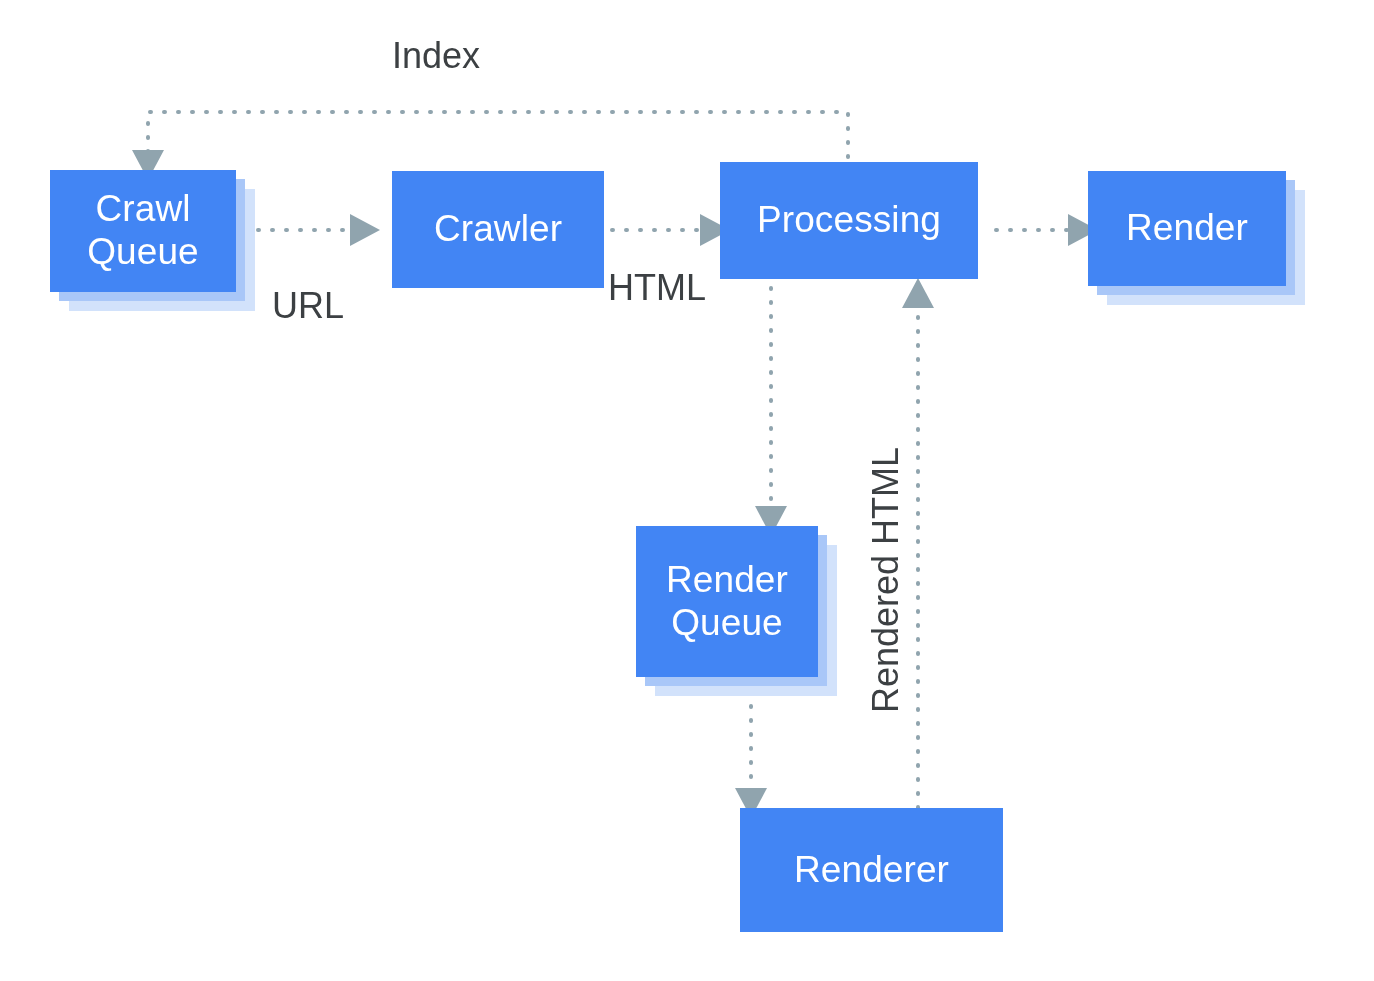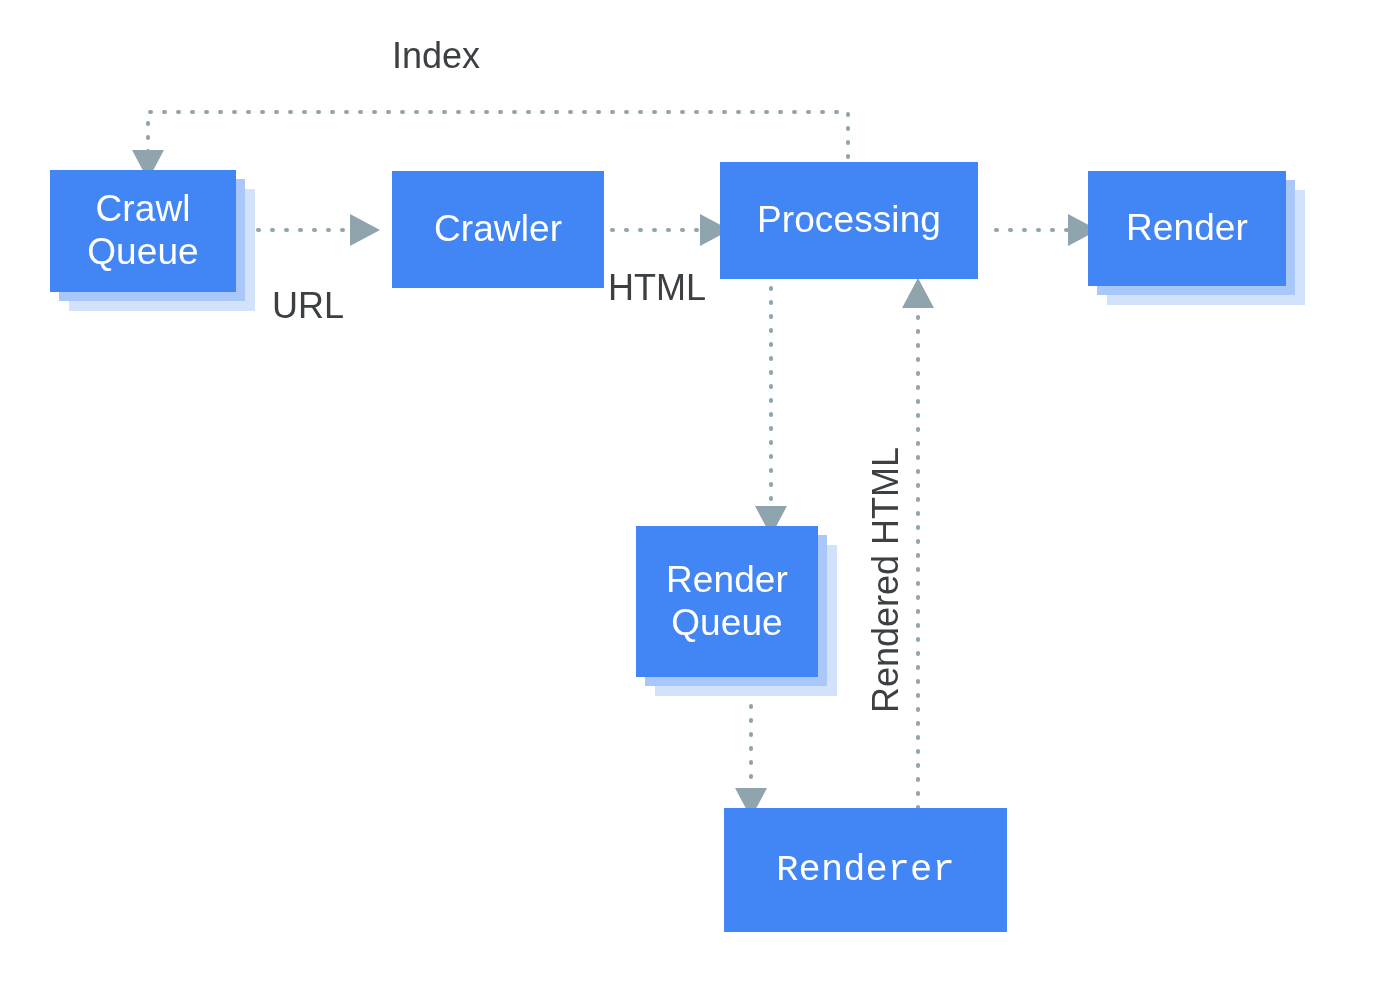--- a/index.html
+++ b/index.html
@@ -166,21 +166,21 @@
 
   <div class="node stacked" style="left:636px; top:526px; width:182px; height:151px;">
     <div class="shade-far"></div>
     <div class="shade-mid"></div>
     <div class="face">
       <span class="label">Render
 Queue</span>
     </div>
   </div>
 
-  <div class="node" style="left:724px; top:808px; width:283px; height:124px;font-family:Liberation Mono, monospace;">
+  <div class="node" style="left:740px; top:808px; width:263px; height:124px;">
 
     <div class="face">
       <span class="label">Renderer</span>
     </div>
   </div>
 
   <div class="edge-label" style="left:392px; top:38px;">Index</div>
 
   <div class="edge-label" style="left:272px; top:270px;margin-top:18px;">URL</div>
 

